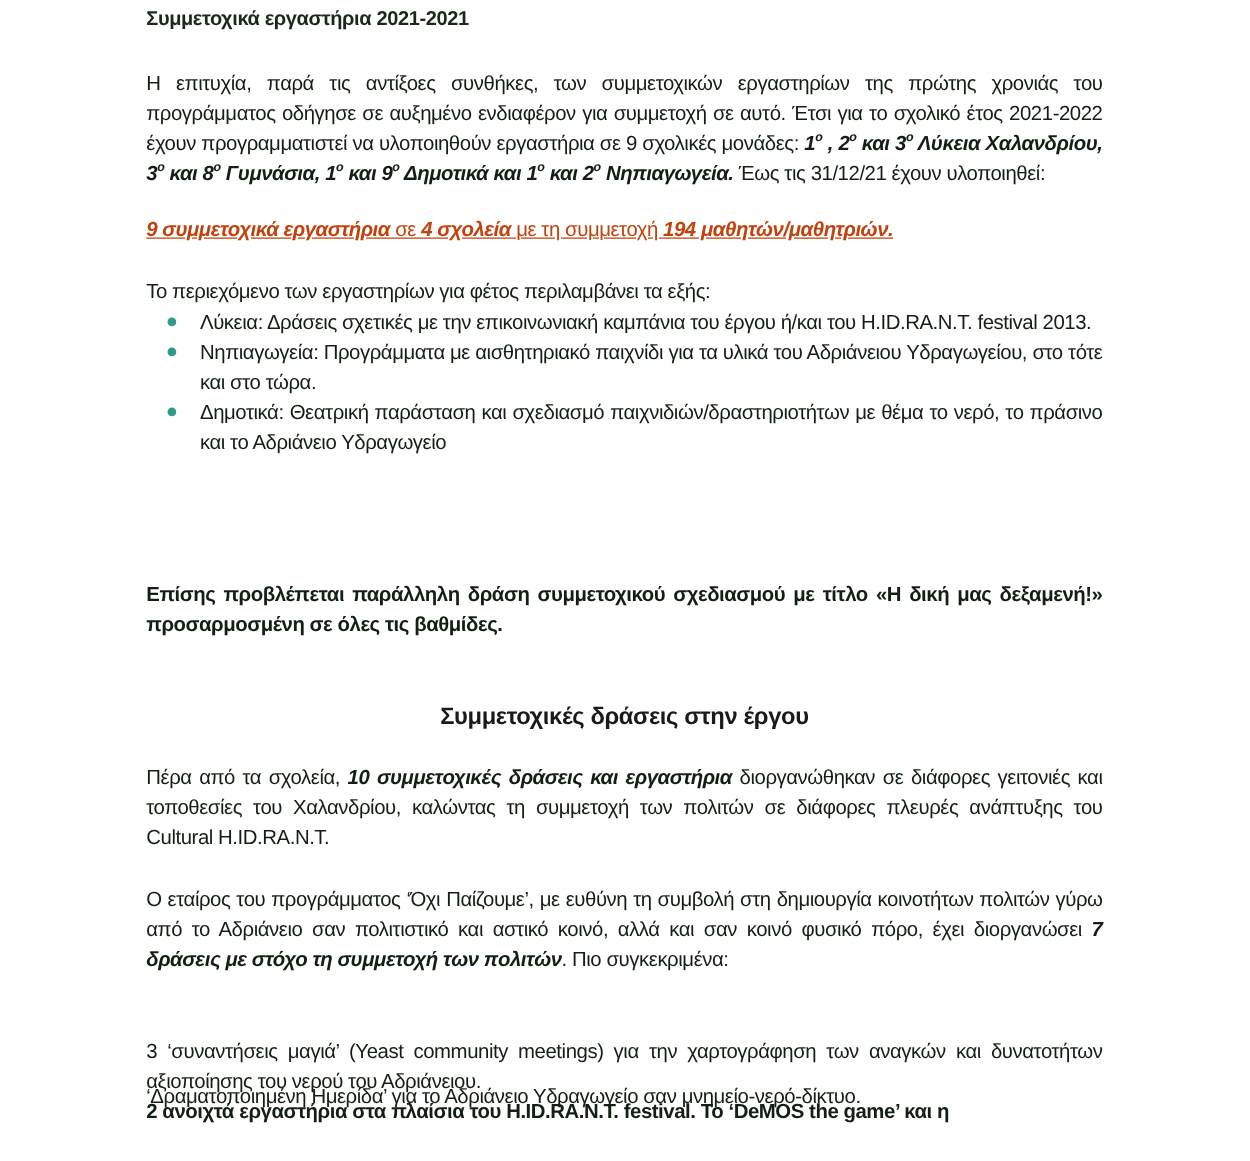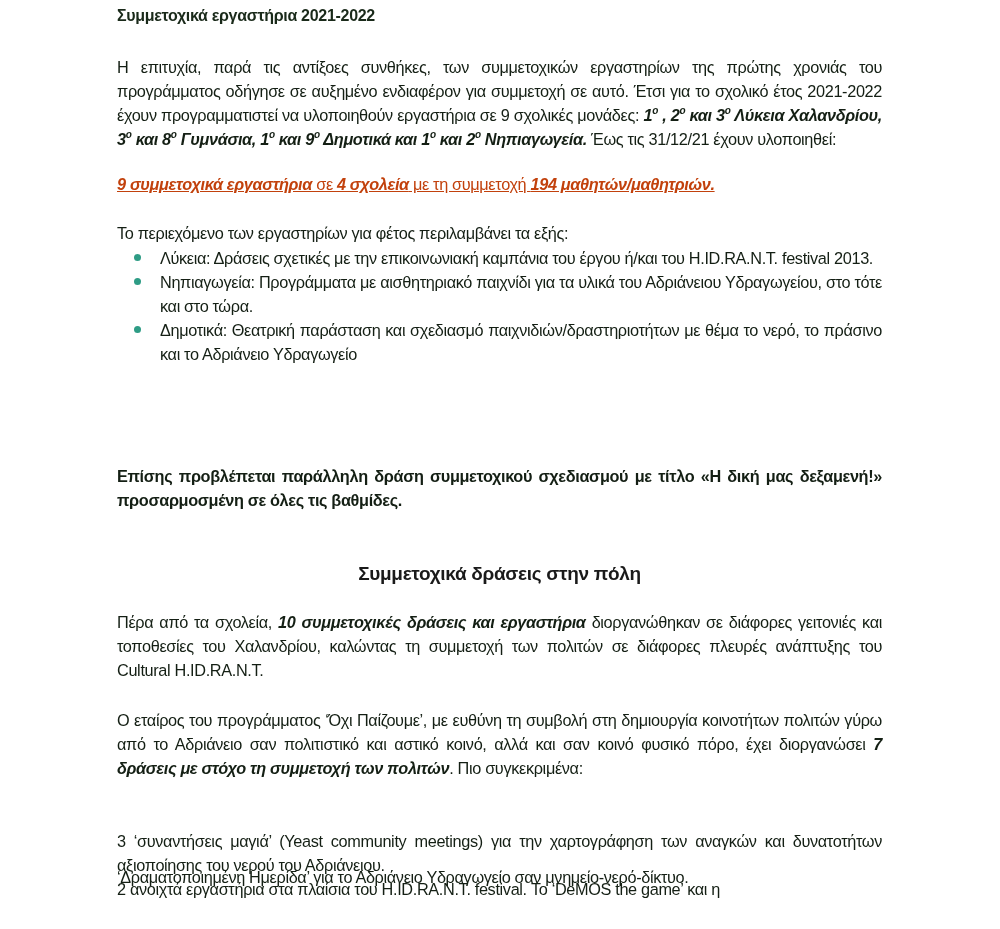--- a/index.html
+++ b/index.html
@@ -79,21 +79,21 @@
       font-weight: bold;
       color: #1a1a1a;
       letter-spacing: -0.3px;
     }
   </style>
 </head>
 <body>
 
 <div class="page">
 
-  <div class="heading-left">Συμμετοχικά εργαστήρια 2021-2022</div>
+  <div class="heading-left">Συμμετοχικά εργαστήρια 2021-2021</div>
 
   <div class="para" style="top:55px;">
     <span>Η επιτυχία, παρά τις αντίξοες συνθήκες, των συμμετοχικών εργαστηρίων της πρώτης χρονιάς του προγράμματος οδήγησε σε αυξημένο ενδιαφέρον για συμμετοχή σε αυτό. Έτσι για το σχολικό έτος 2021-2022 έχουν προγραμματιστεί να υλοποιηθούν εργαστήρια σε 9 σχολικές μονάδες: </span><span class="b"><span>1</span><sup>ο</sup><span> , </span><span>2</span><sup>ο</sup><span> και </span><span>3</span><sup>ο</sup><span> Λύκεια Χαλανδρίου, </span><span>3</span><sup>ο</sup><span> και </span><span>8</span><sup>ο</sup><span> Γυμνάσια, </span><span>1</span><sup>ο</sup><span> και </span><span>9</span><sup>ο</sup><span> Δημοτικά και </span><span>1</span><sup>ο</sup><span> και </span><span>2</span><sup>ο</sup><span> Νηπιαγωγεία.</span></span><span> Έως τις 31/12/21 έχουν υλοποιηθεί:</span>
   </div>
 
   <div class="para green-line" style="top:172px; text-align:left;">
     <span class="b">9 συμμετοχικά εργαστήρια</span><span> σε </span><span class="b">4 σχολεία</span><span> με τη συμμετοχή </span><span class="b">194 μαθητών/μαθητριών.</span>
   </div>
 
   <div class="para" style="top:221px; text-align:left;">Το περιεχόμενο των εργαστηρίων για φέτος περιλαμβάνει τα εξής:</div>
@@ -108,28 +108,28 @@
       <span>Νηπιαγωγεία: Προγράμματα με αισθητηριακό παιχνίδι για τα υλικά του Αδριάνειου Υδραγωγείου, στο τότε και στο τώρα.</span>
     </li>
     <li>
       <span class="bullet-dot"></span>
       <span>Δημοτικά: Θεατρική παράσταση και σχεδιασμό παιχνιδιών/δραστηριοτήτων με θέμα το νερό, το πράσινο και το Αδριάνειο Υδραγωγείο</span>
     </li>
   </ul>
 
   <div class="para" style="top:464px;font-weight:bold;">Επίσης προβλέπεται παράλληλη δράση συμμετοχικού σχεδιασμού με τίτλο «Η δική μας δεξαμενή!» προσαρμοσμένη σε όλες τις βαθμίδες.</div>
 
-  <div class="center-heading">Συμμετοχικά δράσεις στην πόλη</div>
+  <div class="center-heading">Συμμετοχικές δράσεις στην έργου</div>
 
   <div class="para" style="top:610px;">
     <span>Πέρα από τα σχολεία, </span><span class="b">10 συμμετοχικές δράσεις και εργαστήρια</span><span> διοργανώθηκαν σε διάφορες γειτονιές και τοποθεσίες του Χαλανδρίου, καλώντας τη συμμετοχή των πολιτών σε διάφορες πλευρές ανάπτυξης του Cultural H.ID.RA.N.T.</span>
   </div>
 
   <div class="para" style="top:708px;">
     <span>Ο εταίρος του προγράμματος ‘Όχι Παίζουμε’, με ευθύνη τη συμβολή στη δημιουργία κοινοτήτων πολιτών γύρω από το Αδριάνειο σαν πολιτιστικό και αστικό κοινό, αλλά και σαν κοινό φυσικό πόρο, έχει διοργανώσει </span><span class="b">7 δράσεις με στόχο τη συμμετοχή των πολιτών</span><span>. Πιο συγκεκριμένα:</span>
   </div>
 
   <div class="para" style="top:829px;">3 ‘συναντήσεις μαγιά’ (Yeast community meetings) για την χαρτογράφηση των αναγκών και δυνατοτήτων αξιοποίησης του νερού του Αδριάνειου.</div>
 
-  <div class="para" style="top:877px; text-align:left;">2 ανοιχτά εργαστήρια στα πλαίσια του H.ID.RA.N.T. festival. Το ‘DeMOS the game’ και η</div>
+  <div class="para" style="top:877px; text-align:left;font-weight:bold;">2 ανοιχτά εργαστήρια στα πλαίσια του H.ID.RA.N.T. festival. Το ‘DeMOS the game’ και η</div>
   <div class="para" style="top:865px; text-align:left;">‘Δραματοποιημένη Ημερίδα’ για το Αδριάνειο Υδραγωγείο σαν  μνημείο-νερό-δίκτυο.</div>
 
 </div>
 
 </body></html>

